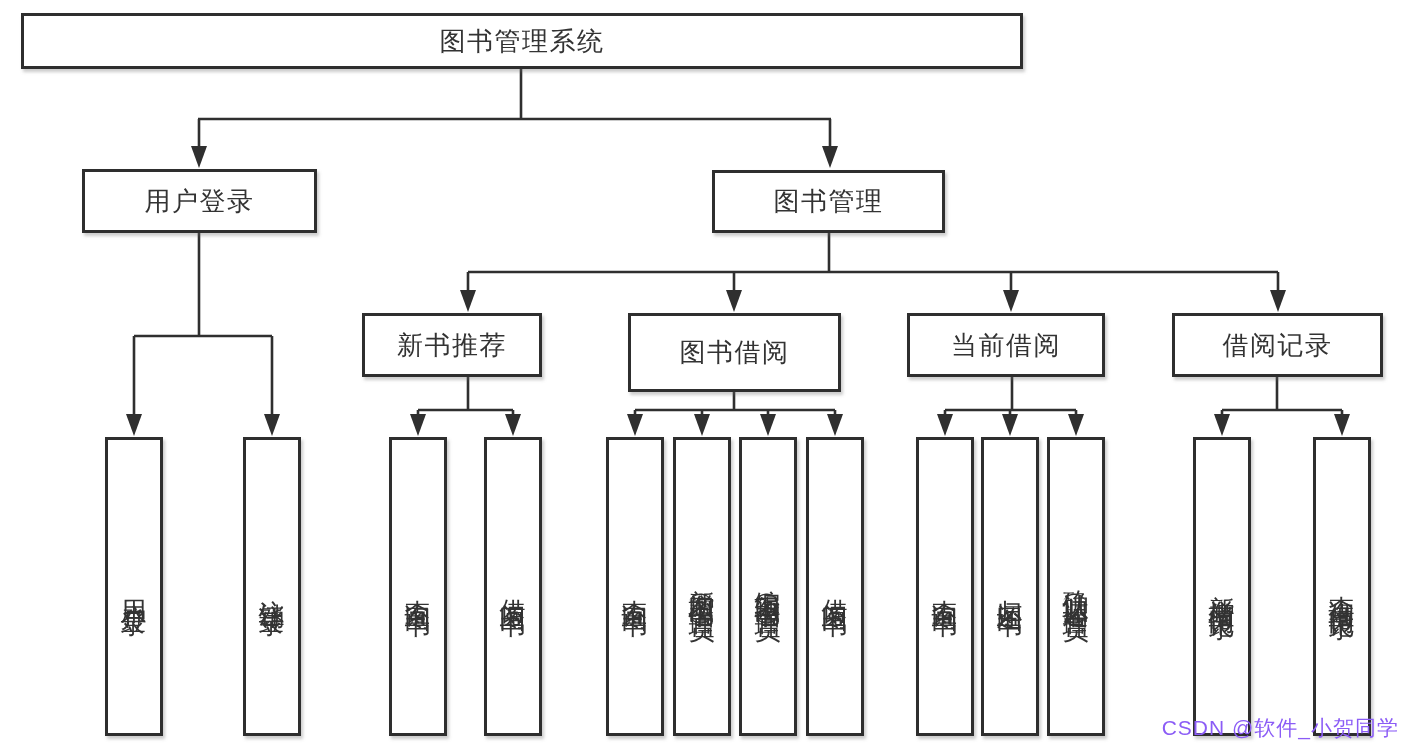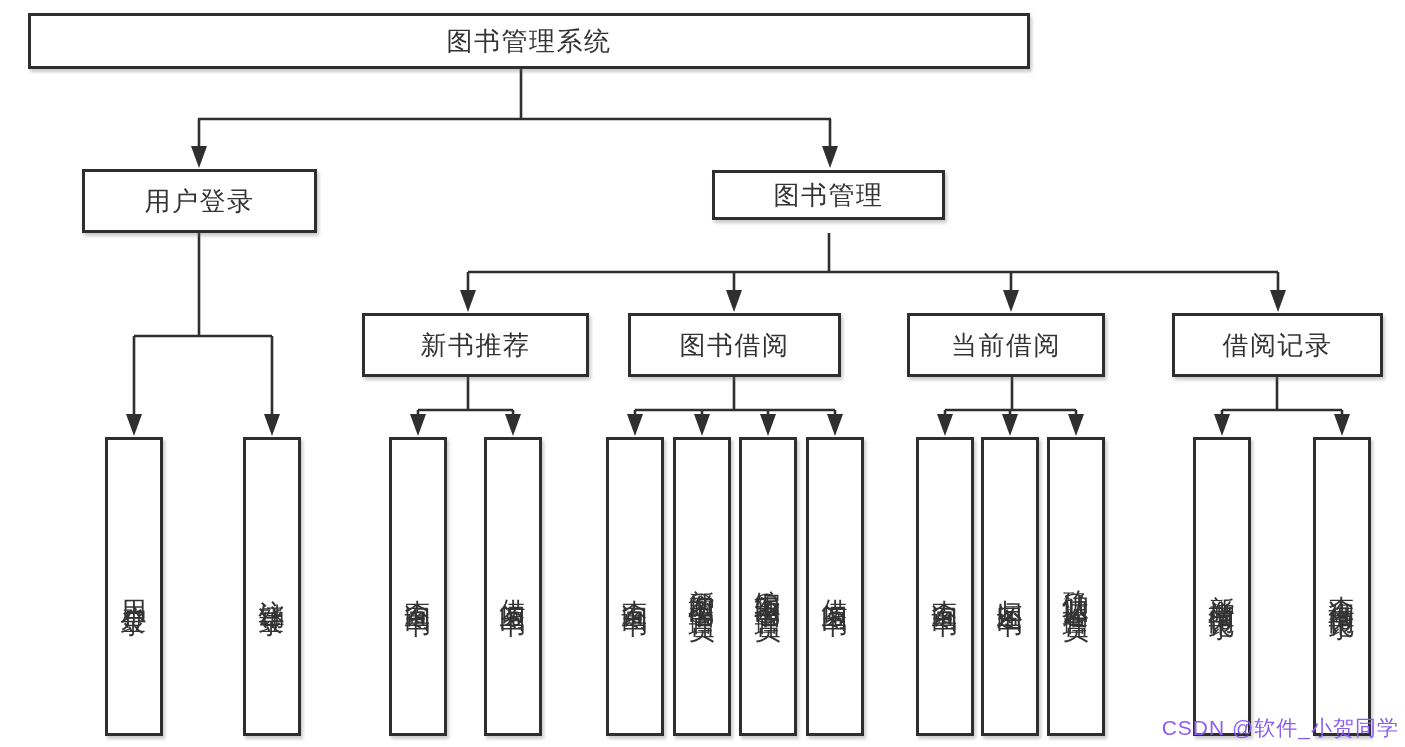--- a/index.html
+++ b/index.html
@@ -67,35 +67,35 @@
       <polygon points="760,414 776,414 768,436"></polygon>
       <polygon points="827,414 843,414 835,436"></polygon>
       <polygon points="937,414 953,414 945,436"></polygon>
       <polygon points="1002,414 1018,414 1010,436"></polygon>
       <polygon points="1068,414 1084,414 1076,436"></polygon>
       <polygon points="1214,414 1230,414 1222,436"></polygon>
       <polygon points="1334,414 1350,414 1342,436"></polygon>
     </g>
   </svg>
 
-  <div class="box" style="left:28px; top:13px; width:1002px; height:56px;">
+  <div class="box" style="left:21px; top:13px; width:1002px; height:56px;">
     <span class="hl">图书管理系统</span>
   </div>
 
   <div class="box" style="left:82px; top:169px; width:235px; height:64px;">
     <span class="hl">用户登录</span>
   </div>
-  <div class="box" style="left:712px; top:170px; width:233px; height:50px;">
+  <div class="box" style="left:712px; top:170px; width:233px; height:63px;">
     <span class="hl">图书管理</span>
   </div>
 
-  <div class="box" style="left:362px; top:313px; width:227px; height:64px;">
+  <div class="box" style="left:362px; top:313px; width:180px; height:64px;">
     <span class="hl">新书推荐</span>
   </div>
-  <div class="box" style="left:628px; top:313px; width:213px; height:64px;">
+  <div class="box" style="left:628px; top:313px; width:213px; height:79px;">
     <span class="hl">图书借阅</span>
   </div>
   <div class="box" style="left:907px; top:313px; width:198px; height:64px;">
     <span class="hl">当前借阅</span>
   </div>
   <div class="box" style="left:1172px; top:313px; width:211px; height:64px;justify-content:center;">
     <span class="hl">借阅记录</span>
   </div>
 
   <div class="box" style="left:105px; top:437px; width:58px; height:299px;">

